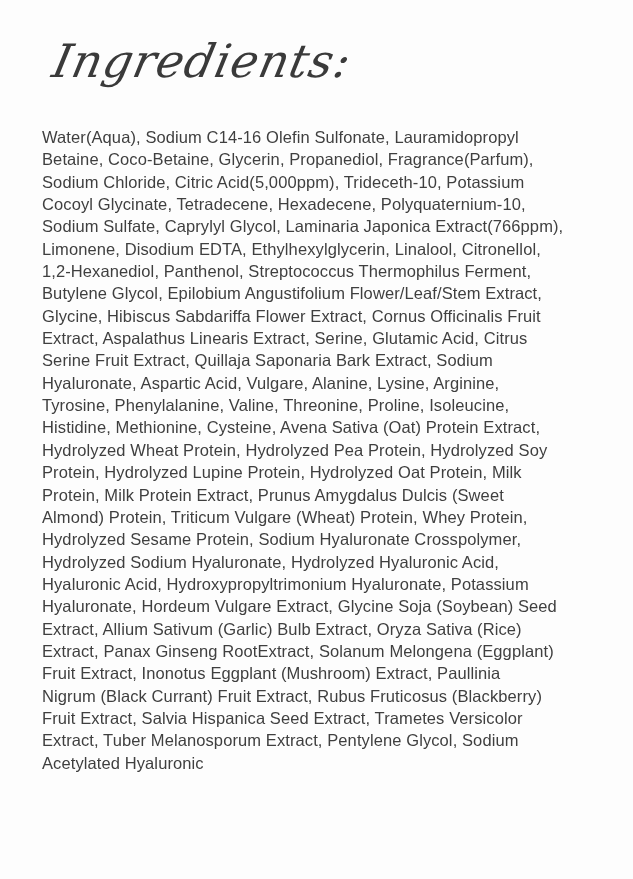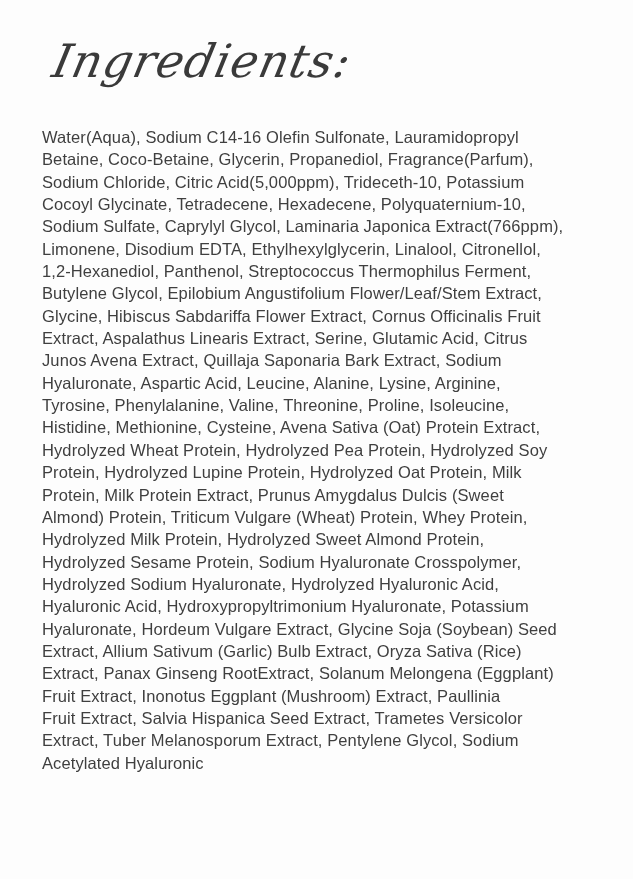--- a/index.html
+++ b/index.html
@@ -58,33 +58,33 @@
       <div class="line">Water(Aqua), Sodium C14-16 Olefin Sulfonate, Lauramidopropyl</div>
       <div class="line">Betaine, Coco-Betaine, Glycerin, Propanediol, Fragrance(Parfum),</div>
       <div class="line">Sodium Chloride, Citric Acid(5,000ppm), Trideceth-10, Potassium</div>
       <div class="line">Cocoyl Glycinate, Tetradecene, Hexadecene, Polyquaternium-10,</div>
       <div class="line">Sodium Sulfate, Caprylyl Glycol, Laminaria Japonica Extract(766ppm),</div>
       <div class="line">Limonene, Disodium EDTA, Ethylhexylglycerin, Linalool, Citronellol,</div>
       <div class="line">1,2-Hexanediol, Panthenol, Streptococcus Thermophilus Ferment,</div>
       <div class="line">Butylene Glycol, Epilobium Angustifolium Flower/Leaf/Stem Extract,</div>
       <div class="line">Glycine, Hibiscus Sabdariffa Flower Extract, Cornus Officinalis Fruit</div>
       <div class="line">Extract, Aspalathus Linearis Extract, Serine, Glutamic Acid, Citrus</div>
-      <div class="line">Junos Avena Extract, Quillaja Saponaria Bark Extract, Sodium</div>
-      <div class="line">Hyaluronate, Aspartic Acid, Leucine, Alanine, Lysine, Arginine,</div>
+      <div class="line">Serine Fruit Extract, Quillaja Saponaria Bark Extract, Sodium</div>
+      <div class="line">Hyaluronate, Aspartic Acid, Vulgare, Alanine, Lysine, Arginine,</div>
       <div class="line">Tyrosine, Phenylalanine, Valine, Threonine, Proline, Isoleucine,</div>
       <div class="line">Histidine, Methionine, Cysteine, Avena Sativa (Oat) Protein Extract,</div>
       <div class="line">Hydrolyzed Wheat Protein, Hydrolyzed Pea Protein, Hydrolyzed Soy</div>
       <div class="line">Protein, Hydrolyzed Lupine Protein, Hydrolyzed Oat Protein, Milk</div>
       <div class="line">Protein, Milk Protein Extract, Prunus Amygdalus Dulcis (Sweet</div>
       <div class="line">Almond) Protein, Triticum Vulgare (Wheat) Protein, Whey Protein,</div>
-      <div class="line">Hydrolyzed Milk Protein, Hydrolyzed Sweet Almond Protein,</div>
       <div class="line">Hydrolyzed Sesame Protein, Sodium Hyaluronate Crosspolymer,</div>
       <div class="line">Hydrolyzed Sodium Hyaluronate, Hydrolyzed Hyaluronic Acid,</div>
       <div class="line">Hyaluronic Acid, Hydroxypropyltrimonium Hyaluronate, Potassium</div>
       <div class="line">Hyaluronate, Hordeum Vulgare Extract, Glycine Soja (Soybean) Seed</div>
       <div class="line">Extract, Allium Sativum (Garlic) Bulb Extract, Oryza Sativa (Rice)</div>
       <div class="line">Extract, Panax Ginseng RootExtract, Solanum Melongena (Eggplant)</div>
       <div class="line">Fruit Extract, Inonotus Eggplant (Mushroom) Extract, Paullinia</div>
+      <div class="line">Nigrum (Black Currant) Fruit Extract, Rubus Fruticosus (Blackberry)</div>
       <div class="line">Fruit Extract, Salvia Hispanica Seed Extract, Trametes Versicolor</div>
       <div class="line">Extract, Tuber Melanosporum Extract, Pentylene Glycol, Sodium</div>
       <div class="line">Acetylated Hyaluronic</div>
     </div>
 </div>
 
 </body></html>

